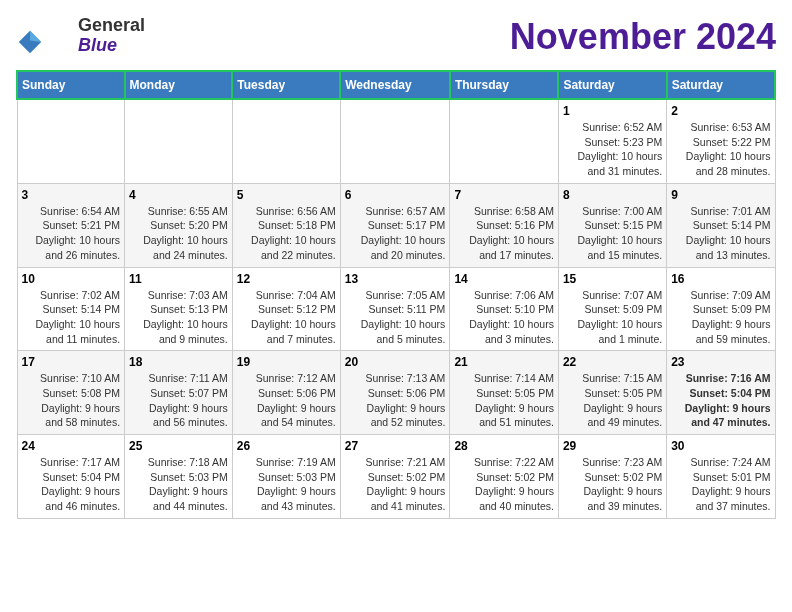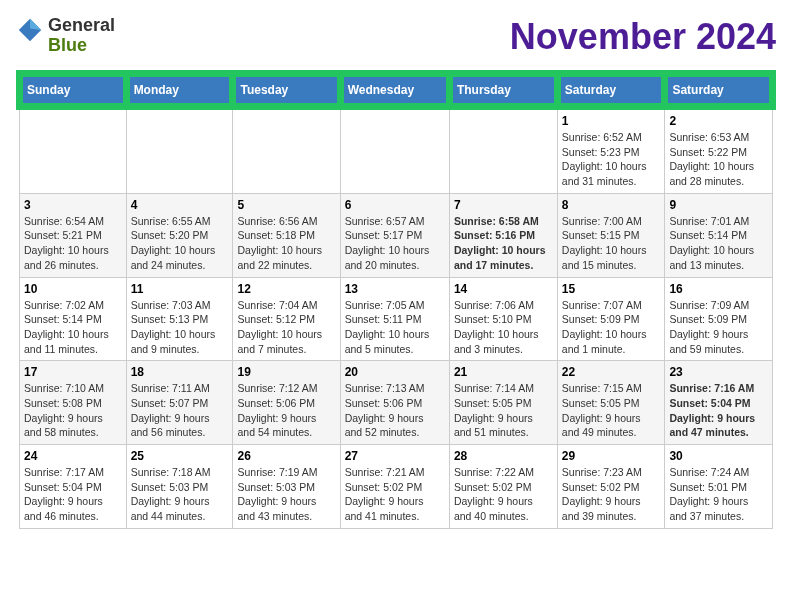--- a/index.html
+++ b/index.html
@@ -11,29 +11,30 @@
       padding: 16px;
     }
     .header-section {
       display: flex;
       justify-content: space-between;
       align-items: flex-start;
       margin-bottom: 12px;
     }
     .logo {
       display: flex;
-      align-items: flex-start;
+      align-items: flex-end;
+      gap: 30px;
     }
     .logo-text {
       font-size: 18px;
       font-weight: bold;
       line-height: 1.1;
     }
     .logo-text span.general { color: #333; }
-    .logo-text span.blue { color: #4d7c0f; }
+    .logo-text span.blue { color: #4c1d95; font-style: italic; }
     .logo-icon {
       width: 28px;
       height: 28px;
       margin-right: 4px;
     }
     .title-section {
       text-align: right;
     }
     .month-title {
       font-size: 36px;
@@ -48,21 +49,21 @@
       width: 100%;
       border-collapse: collapse;
       font-size: 11px;
     }
     .calendar thead th {
       background-color: #3a7abf;
       color: #fff;
       padding: 6px 4px;
       text-align: left;
       font-size: 12px;
-      border: 7px solid #22c55e;
+      border: 2px solid #22c55e;
     }
     .calendar tbody td {
       vertical-align: top;
       border: 1px solid #ccc;
       padding: 4px;
       width: 113px;
       min-height: 80px;
       background: #fff;
     }
     .calendar tbody tr:nth-child(even) td {
@@ -71,20 +72,21 @@
     .day-number {
       font-weight: bold;
       font-size: 12px;
       display: block;
       margin-bottom: 2px;
     }
     .day-info {
       color: #333;
       font-size: 10.5px;
       line-height: 1.4;
+      text-align: right;
     }
     .empty-cell {
       background: #fff !important;
     }
   </style>
 </head>
 <body>
 
 <div class="header-section">
   <div class="logo">
@@ -160,21 +162,21 @@
         </td>
         <td>
           <span class="day-number">6</span>
           <div class="day-info" style="white-space: pre-line;">Sunrise: 6:57 AM
 Sunset: 5:17 PM
 Daylight: 10 hours
 and 20 minutes.</div>
         </td>
         <td>
           <span class="day-number">7</span>
-          <div class="day-info" style="white-space: pre-line; font-weight: bold;">Sunrise: 6:58 AM
+          <div class="day-info" style="white-space: pre-line;">Sunrise: 6:58 AM
 Sunset: 5:16 PM
 Daylight: 10 hours
 and 17 minutes.</div>
         </td>
         <td>
           <span class="day-number">8</span>
           <div class="day-info" style="white-space: pre-line;">Sunrise: 7:00 AM
 Sunset: 5:15 PM
 Daylight: 10 hours
 and 15 minutes.</div>

